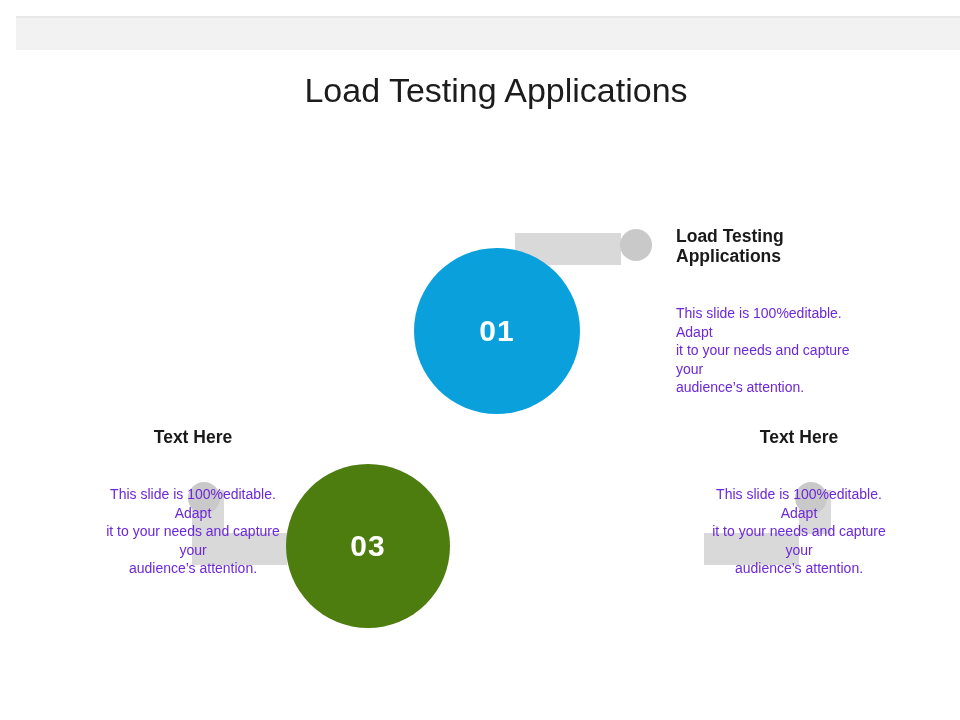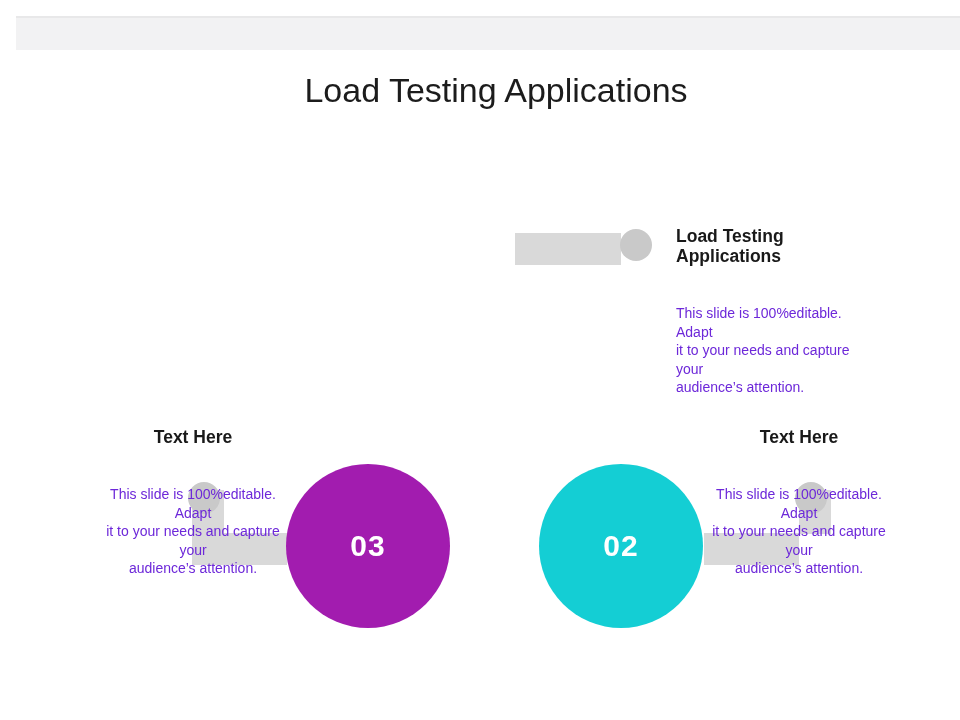--- a/index.html
+++ b/index.html
@@ -71,26 +71,26 @@
   <div class="dot dot-01" style="background-color: rgb(201, 201, 201);"></div>
 
   <div class="line conn-02-h" style="background-color: rgb(217, 217, 217);"></div>
   <div class="line conn-02-v" style="background-color: rgb(217, 217, 217);"></div>
   <div class="dot dot-02" style="background-color: rgb(201, 201, 201);"></div>
 
   <div class="line conn-03-h" style="background-color: rgb(217, 217, 217);"></div>
   <div class="line conn-03-v" style="background-color: rgb(217, 217, 217);"></div>
   <div class="dot dot-03" style="background-color: rgb(201, 201, 201);"></div>
 
-
-  <div class="circle circle-02" style="background-color: rgb(20, 206, 212);">
-    <span class="num">02</span>
+  <div class="circle circle-01" style="background-color: rgb(10, 160, 220);">
+    <span class="num">01</span>
   </div>
 
-  <div class="circle circle-03" style="background-color: #a21caf; text-align: right;">
+
+  <div class="circle circle-03" style="background-color: #4d7c0f; text-align: right;">
     <span class="num">03</span>
   </div>
 
   <div class="textblock tb-callout-01">
     <div class="tb-heading">Load Testing Applications</div>
     <div class="tb-body">This slide is 100%editable. Adapt
 it to your needs and capture your
 audience’s attention.</div>
   </div>
 

